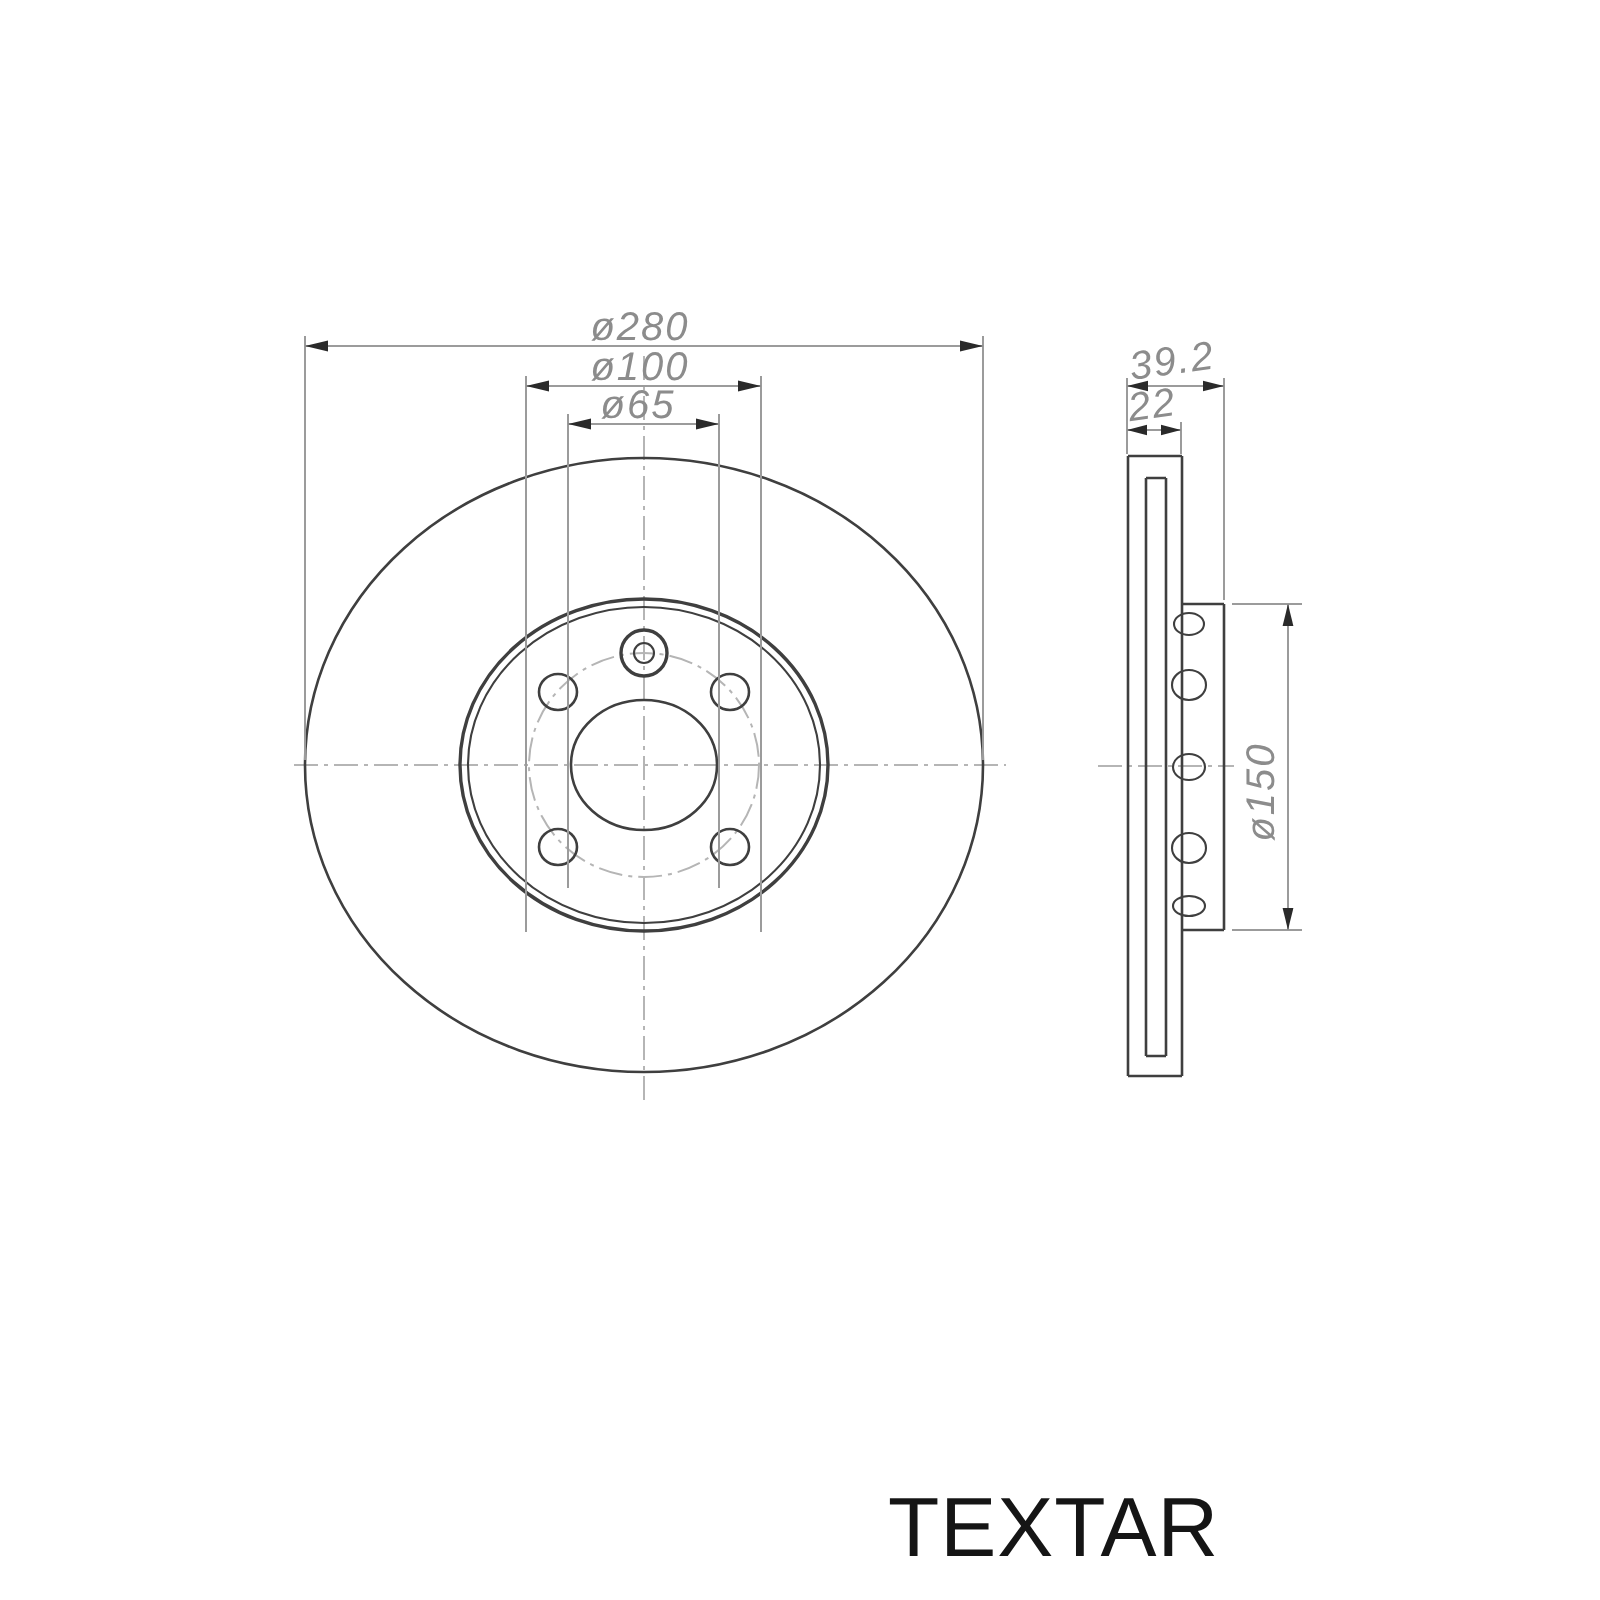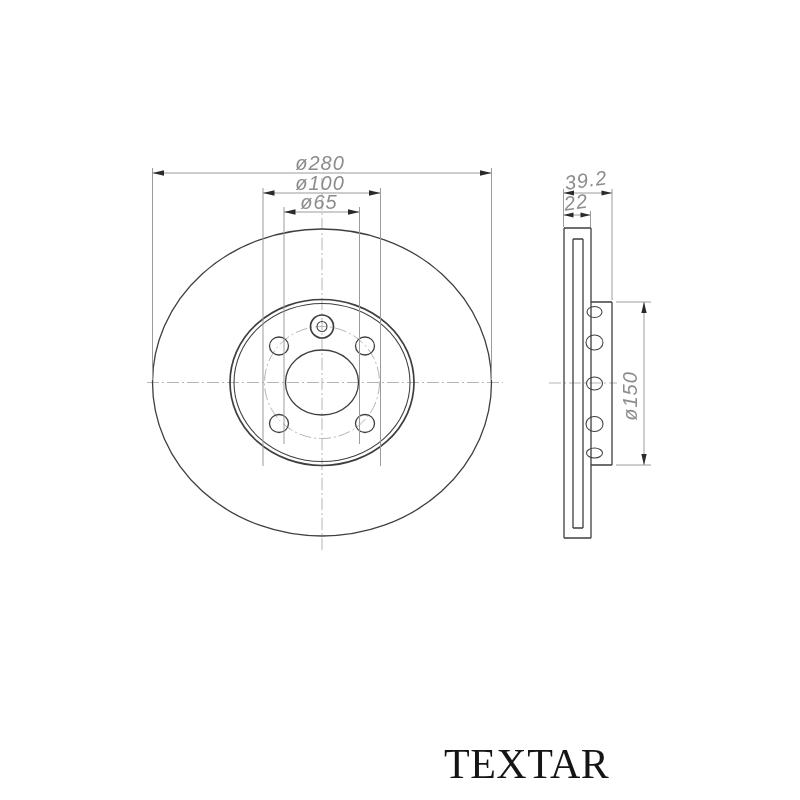--- a/index.html
+++ b/index.html
@@ -19,21 +19,21 @@
   .ln{stroke:var(--line);stroke-width:1.3;fill:none;}
   .ln-heavy{stroke:var(--line);stroke-width:1.7;fill:none;}
   .ln-light{stroke:var(--line);stroke-width:1.05;fill:none;}
   .dim{stroke:var(--dim_line);stroke-width:1;fill:none;}
   .cl{stroke:var(--centerline);stroke-width:1;fill:none;stroke-dasharray:12 3 2 3;}
   .arrow{fill:var(--arrow);stroke:none;}
   .dimtxt{fill:var(--dim_text);font-family:"Liberation Sans", sans-serif;
           font-size:20px;font-style:italic;letter-spacing:1px;}
   .brand{position:absolute;left:444px;top:740px;display:flex;gap:13px;
          font-size:42px;color:var(--brand_text);letter-spacing:0.5px;
-         font-family:Liberation Serif, serif;}
+         font-family:Liberation Sans, sans-serif;}
 </style>
 </head>
 <body>
 
 <div class="stage">
 
   <svg width="800" height="800" viewBox="0 0 800 800">
 
     <g>
 

